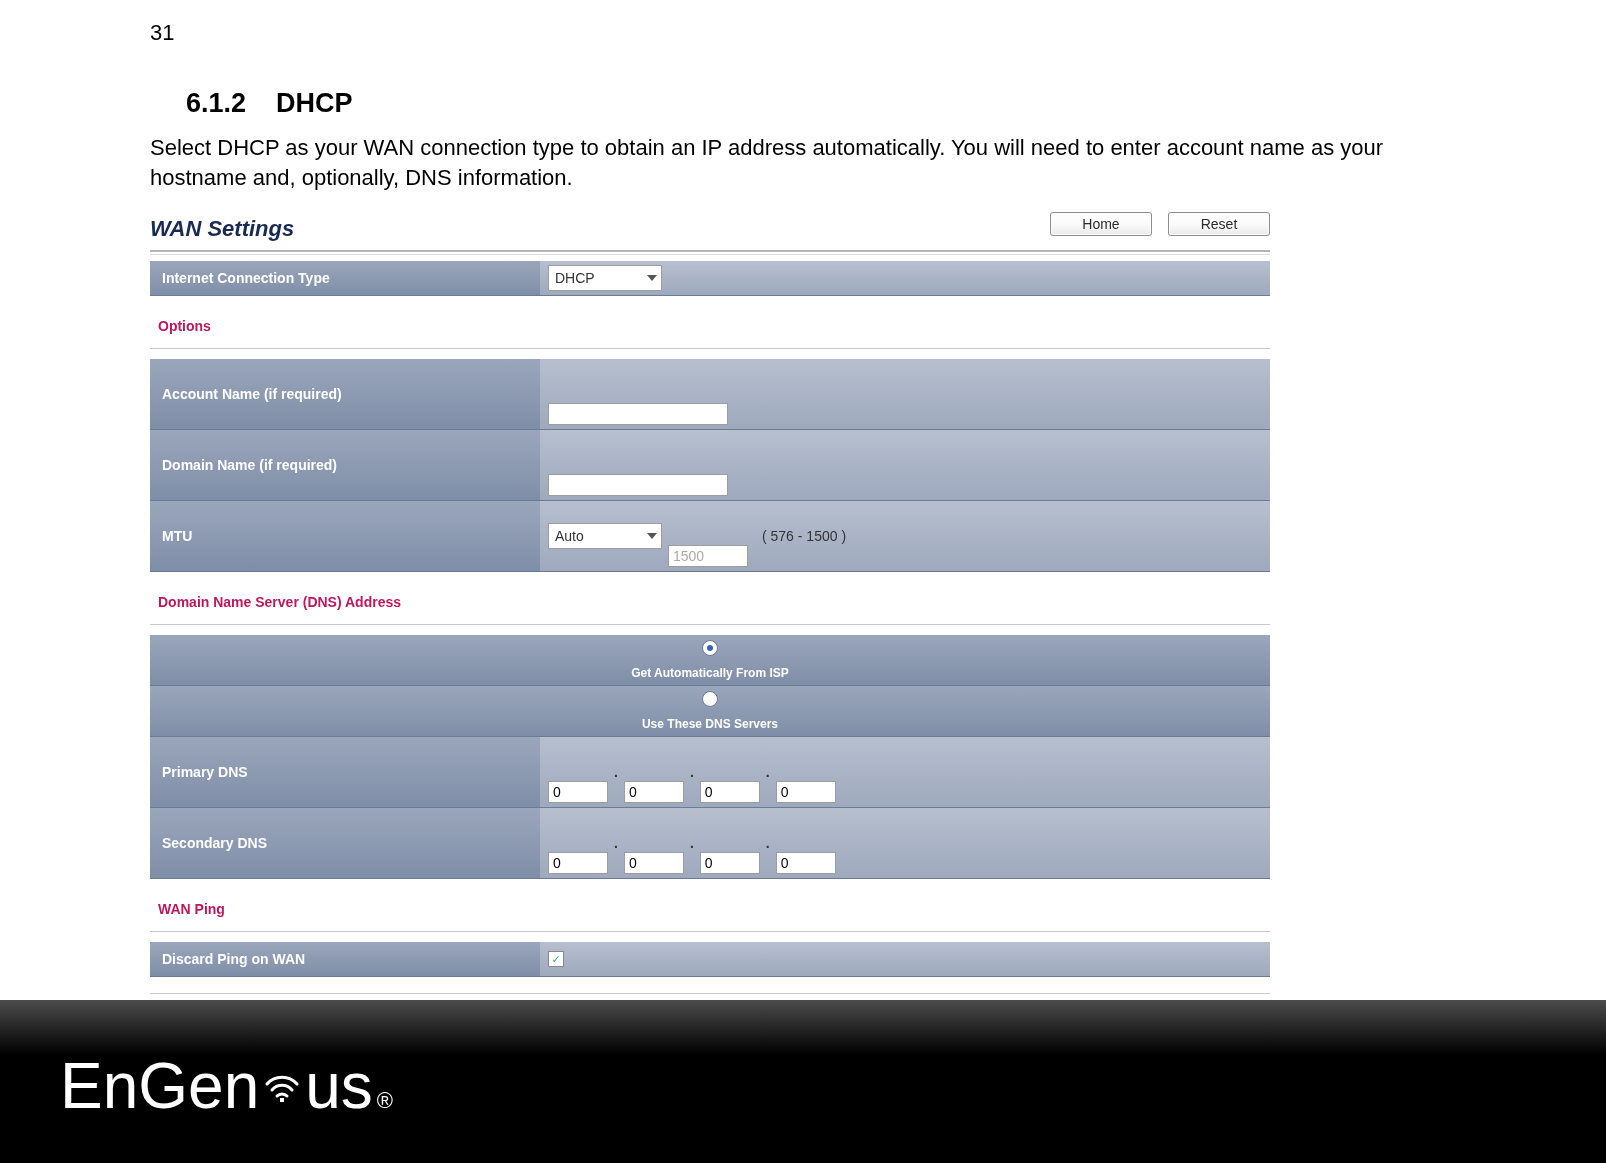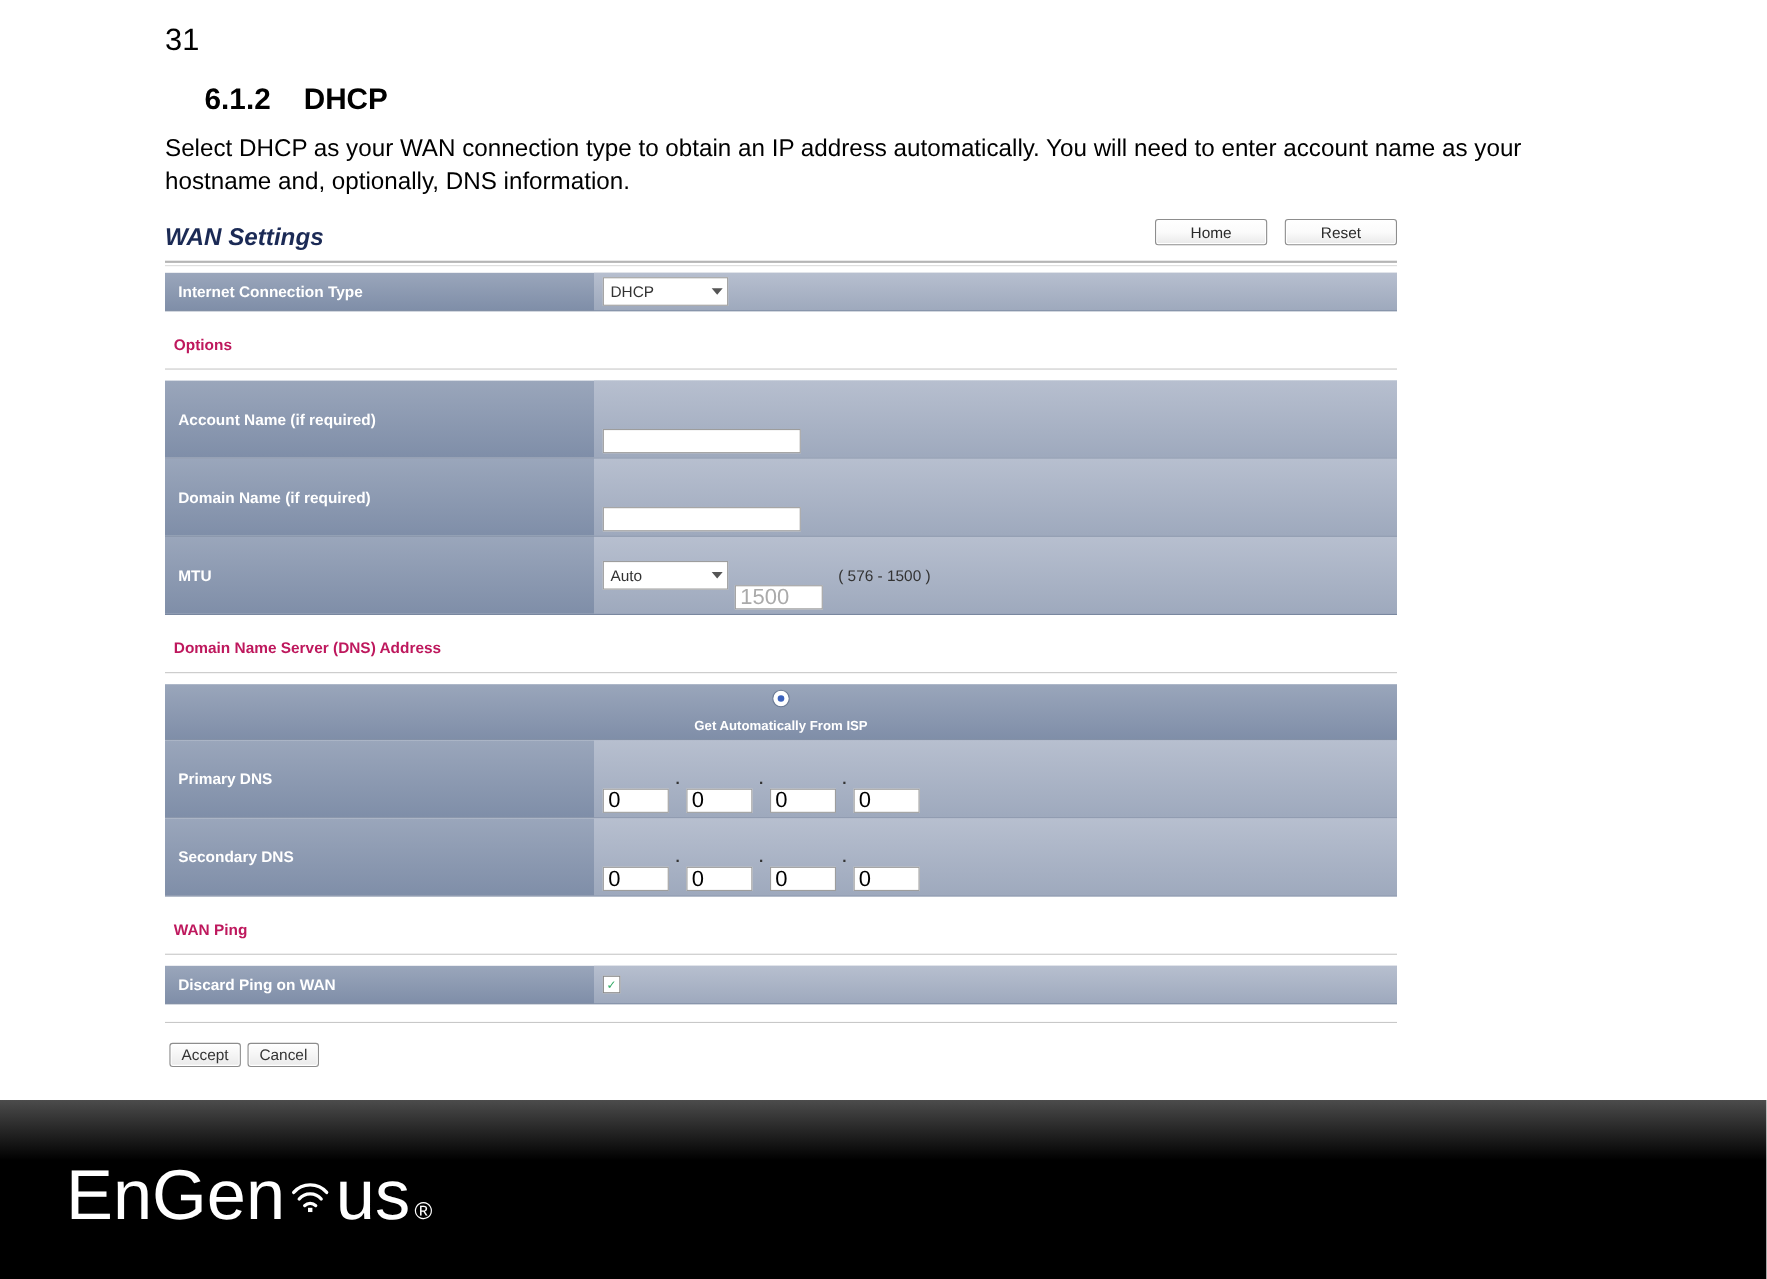--- a/index.html
+++ b/index.html
@@ -12,22 +12,22 @@
   .page {
     width: 1606px;
     height: 1163px;
     position: relative;
     box-sizing: border-box;
   }
   .doc-area {
     padding: 20px 150px 0 150px;
   }
   .page-number {
-    font-size: 28px;
-    margin-bottom: 23px;
+    font-size: 22px;
+    margin-bottom: 42px;
   }
   .section-heading {
     font-weight: bold;
     font-size: 27px;
     margin-bottom: 14px;
     margin-left: 36px;
   }
   .section-text {
     font-size: 22px;
     line-height: 1.35;
@@ -114,21 +114,21 @@
     border: 0;
     border-bottom: 1px solid #c8c8c8;
     margin: 2px 0 10px 0;
   }
 
   .txt-input {
     border: 1px solid #9d9d9d;
     background: #fff;
     height: 22px;
     padding: 0 4px;
-    font-size: 20px;
+    font-size: 14px;
     box-sizing: border-box;
     margin-top: 40px;
   }
   .sel {
     border: 1px solid #9d9d9d;
     background: #fff;
     height: 24px;
     font-size: 14px;
     padding: 0 20px 0 6px;
     position: relative;
@@ -260,20 +260,24 @@
           <span class="mtu-range">( 576 - 1500 )</span>
         </div>
       </div>
 
       <div class="ru-subtitle">Domain Name Server (DNS) Address</div>
       <hr class="ru-bottom-rule">
 
       <div class="radio-row">
         <span class="radio-dot inner"></span>
         <span>Get Automatically From ISP</span>
+      </div>
+      <div class="radio-row">
+        <span class="radio-dot"></span>
+        <span>Use These DNS Servers</span>
       </div>
 
       <div class="ru-row">
         <div class="ru-label-col">Primary DNS</div>
         <div class="ru-value-col">
           <input class="txt-input" style="width: 60px;" value="0">
           <span class="ip-dot">.</span>
           <input class="txt-input" style="width: 60px;" value="0">
           <span class="ip-dot">.</span>
           <input class="txt-input" style="width: 60px;" value="0">

